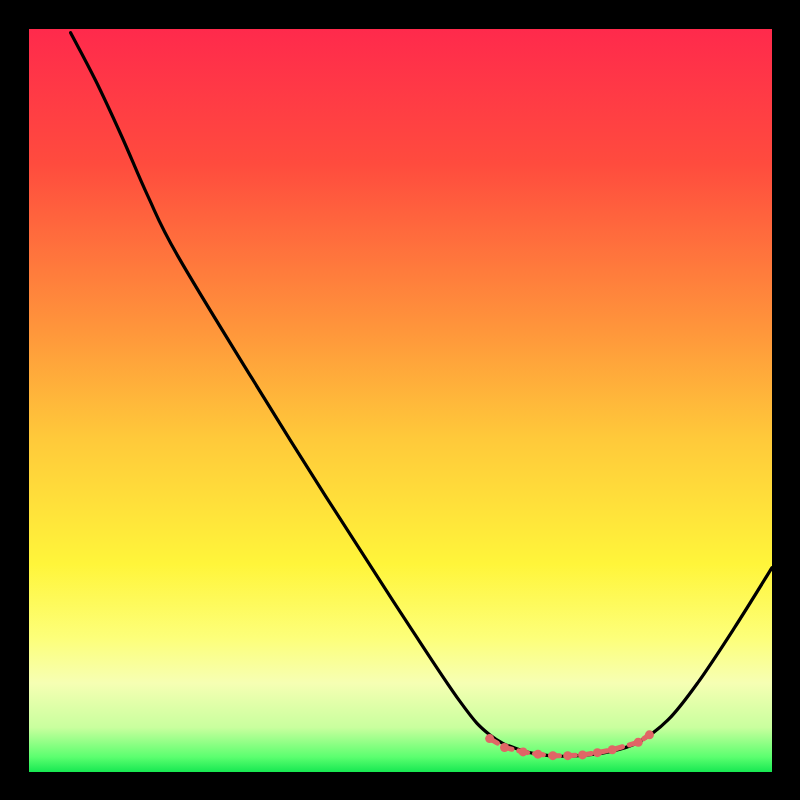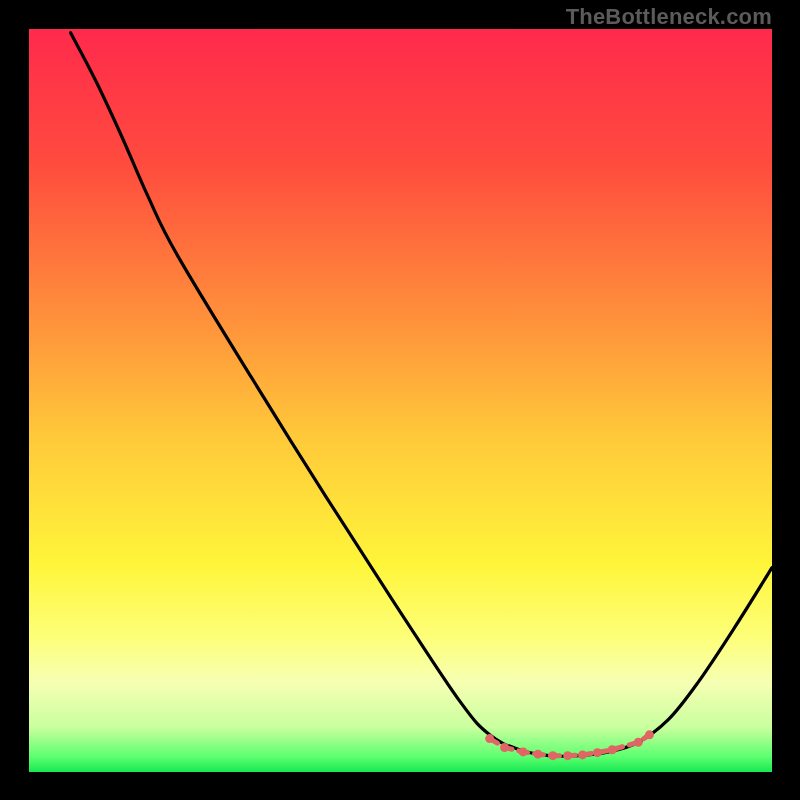--- a/index.html
+++ b/index.html
@@ -27,21 +27,20 @@
     font-weight: 600;
     color: #5b5b5b;
     letter-spacing: 0.2px;
   }
   svg { display: block; }
 </style>
 </head>
 <body>
 
 <div class="frame">
-  <div class="watermark">TheBottleneck.com</div>
   <div class="plot-area">
     <svg id="chart-svg" width="743" height="743" viewBox="0 0 743 743">
       <defs>
         <linearGradient id="bg-grad" x1="0" y1="0" x2="0" y2="1">
             <stop offset="0%" stop-color="#ff2a4c"></stop>
             <stop offset="18%" stop-color="#ff4b3e"></stop>
             <stop offset="40%" stop-color="#ff943b"></stop>
             <stop offset="55%" stop-color="#ffc93a"></stop>
             <stop offset="72%" stop-color="#fff53a"></stop>
             <stop offset="82%" stop-color="#fdff7a"></stop>

